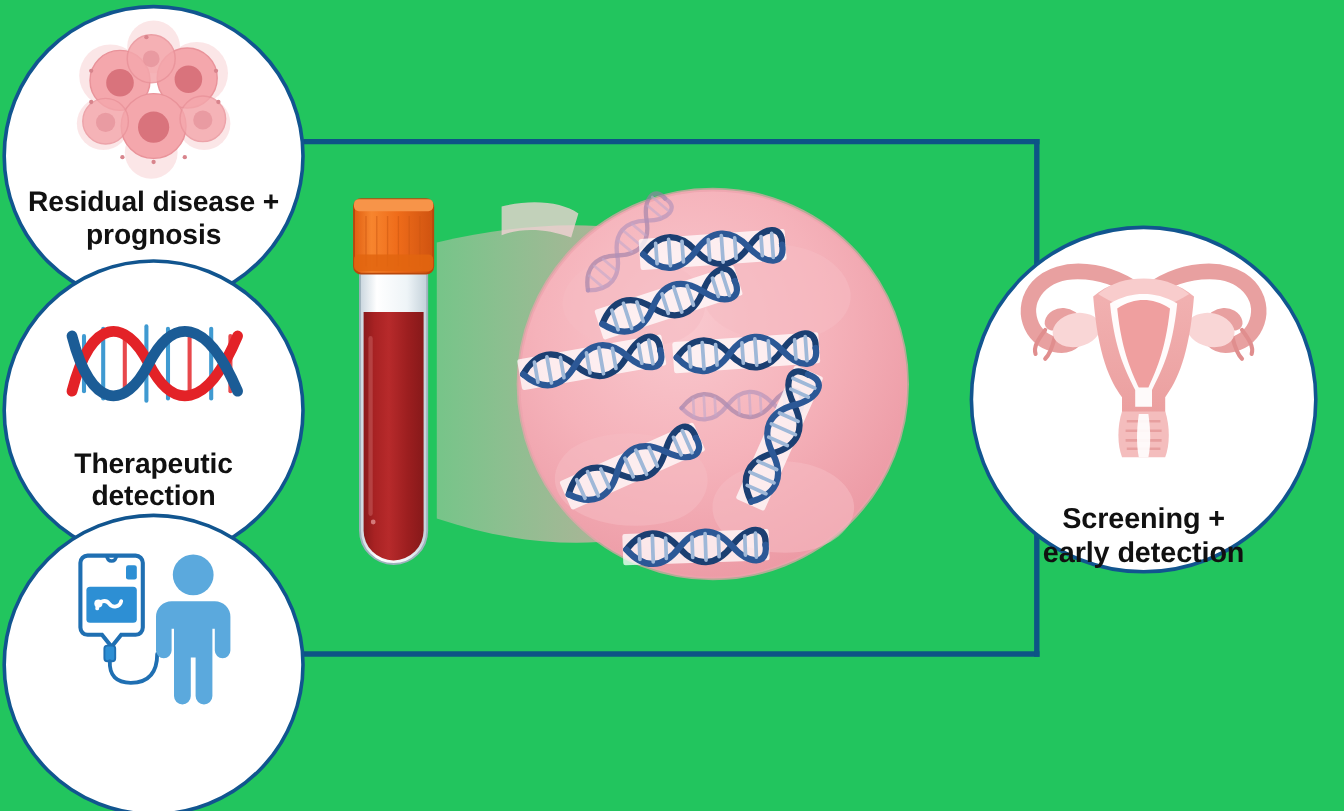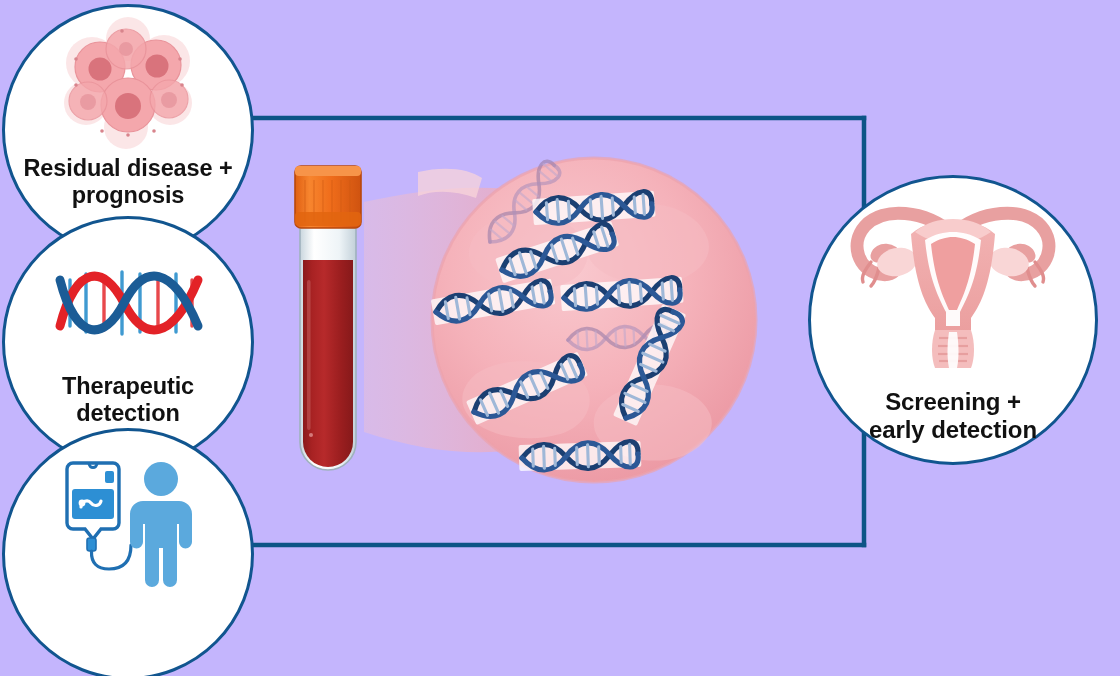--- a/index.html
+++ b/index.html
@@ -4,21 +4,21 @@
 <style>
   html,body{margin:0;padding:0;background:#ffffff;}
   body{
     font-family:"Liberation Sans", sans-serif;
     -webkit-font-smoothing:antialiased;
   }
   #stage{
     position:relative;
     width:1120px;
     height:676px;
-    background:#c4b5fd;
+    background:#22c55e;
     overflow:hidden;
   }
   .frame-svg, .art-svg{
     position:absolute;
     top:0; left:0;
     width:1120px;
     height:676px;
     pointer-events:none;
   }
 
@@ -40,22 +40,23 @@
     border:3.5px solid #11558f;
   }
   #node-residual{ top:4px; }
   #node-therapeutic{ top:216px; }
   #node-resistance{ top:428px; }
 
   #node-screening{
     width:290px;
     height:290px;
     left:808px;
-    top:175px;
+    top:188px;
     border:3.5px solid #11558f;
+    justify-content:space-between;
   }
 
   .node-icon{
     position:relative;
     width:100%;
     display:flex;
     align-items:center;
     justify-content:center;
   }
   .node-label{

